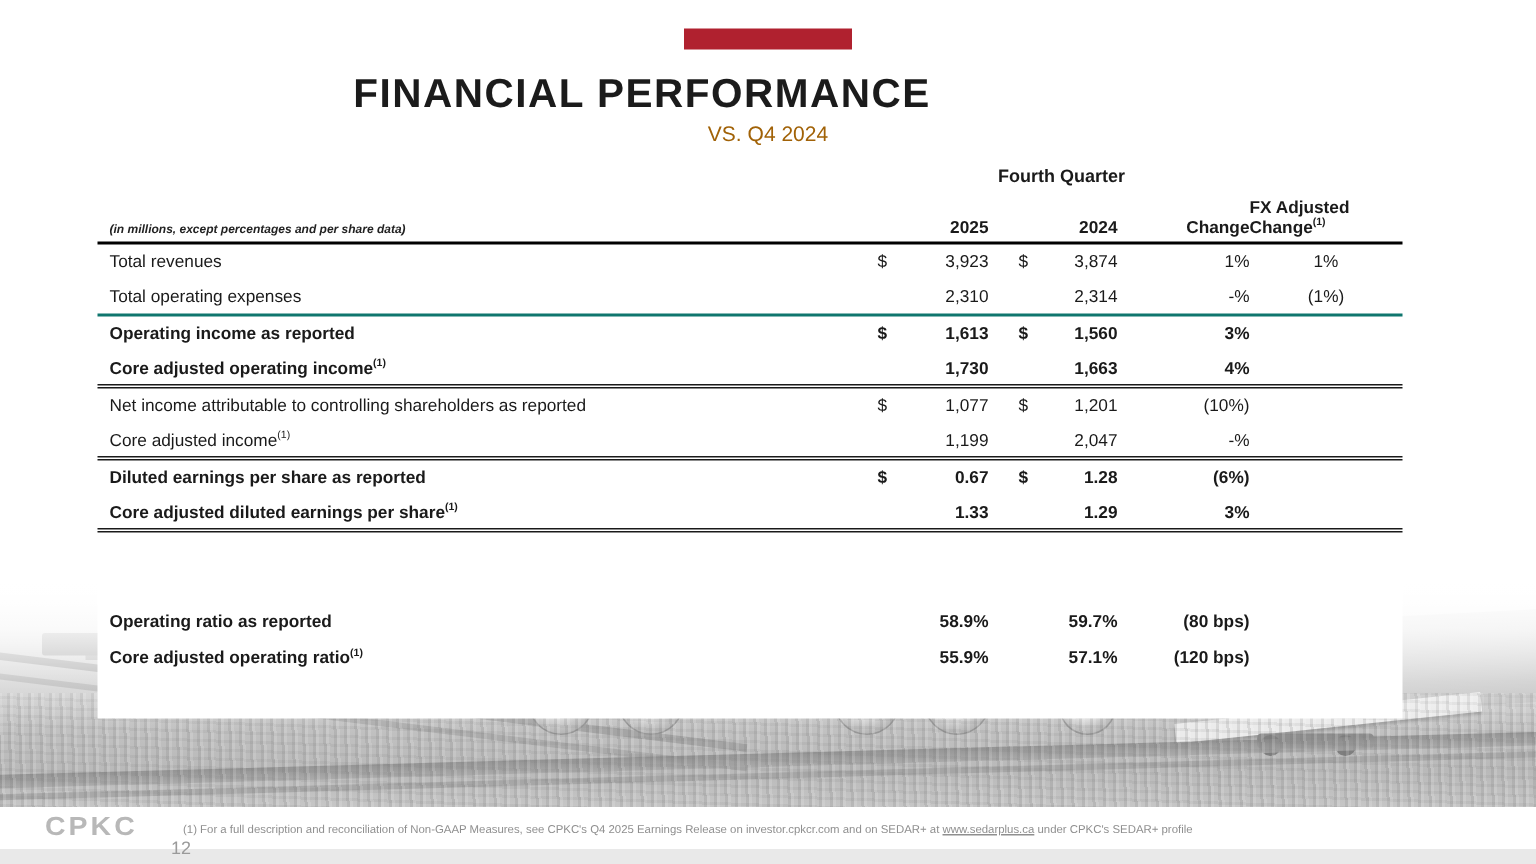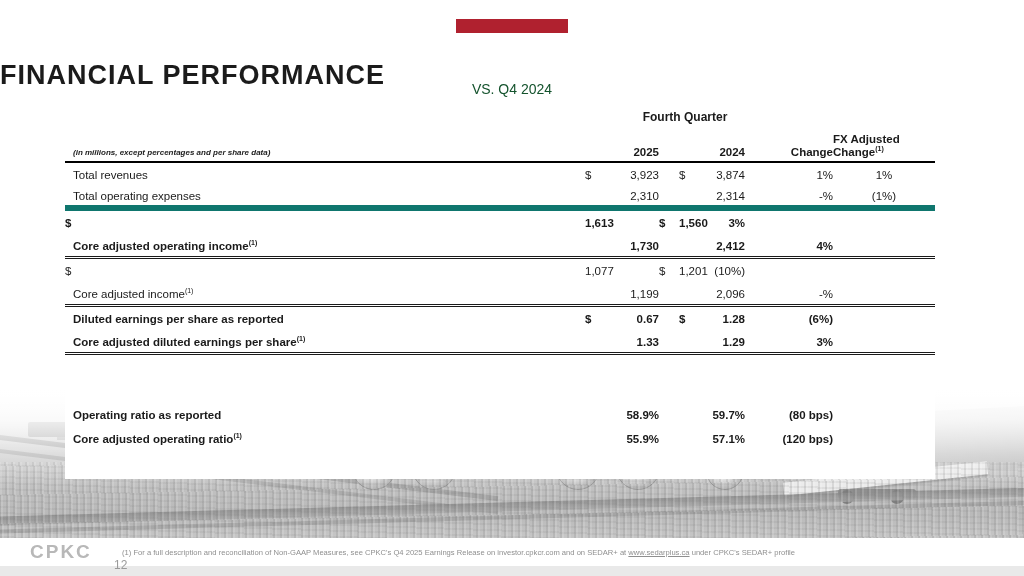--- a/index.html
+++ b/index.html
@@ -33,39 +33,39 @@
   .railcar-blade { position:absolute; right:36px; top:86px; width:205px; height:13px; background:#ebebeb; transform:rotate(-6deg); box-shadow:0 2px 2px rgba(90,90,90,.35); }
   .railcar-truck { position:absolute; right:108px; top:103px; width:78px; height:10px; background:#8f8f8f; border-radius:3px; }
   .railcar-wheel { position:absolute; width:14px; height:14px; border-radius:50%; background:#7f7f7f; top:104px; }
   .railcar-wheel.rw1{right:170px;} .railcar-wheel.rw2{right:120px;}
   .fade-top { position:absolute; inset:0;
     background:linear-gradient(180deg,#ffffff 0%, rgba(255,255,255,.78) 22%, rgba(255,255,255,.28) 45%, transparent 66%); }
   .bottom-strip { position:absolute; left:0; top:566px; width:1024px; height:10px; background:#e9e9e9; z-index:1; }
 
   
   .accent-bar { position:absolute; left:456px; top:19px; width:112px; height:14px; background:#b0212f; z-index:3; }
-  .title { position:absolute; left:0; top:47px; width:856px; text-align:left; z-index:3;
-    font-size:27px; font-weight:700; letter-spacing:1px; color:#1b1b1b;margin-top:13px; }
+  .title { position:absolute; left:0; top:47px; width:856px; text-align:center; z-index:3;
+    font-size:27px; font-weight:700; letter-spacing:1px; color:#1b1b1b; }
   .subtitle { position:absolute; left:0; top:81px; width:1024px; text-align:center; z-index:3;
-    font-size:14px; font-weight:400; color:#14532d; }
+    font-size:14px; font-weight:400; color:#a16207; }
 
   
   .panel { position:absolute; left:65px; top:108px; width:870px; height:371px; background:#ffffff; z-index:2; }
-  .group-header { position:absolute; left:555px; top:2px; width:130px; text-align:center;
+  .group-header { position:absolute; left:555px; top:2px; width:130px; text-align:right;
     font-size:12px; font-weight:700; }
   .thead { display:grid; grid-template-columns:520px 16px 58px 20px 16px 50px 88px 102px;
     align-items:end; height:55px; padding-bottom:3px; border-bottom:2px solid #000; }
   .thead .colhead { font-size:11.5px; font-weight:700; }
   .thead .note { font-size:8px; font-style:italic; font-weight:700; color:#222; padding-left:8px; padding-bottom:1px; }
   .fxhead { line-height:1.08; }
   .trow { display:grid; grid-template-columns:520px 16px 58px 20px 16px 50px 88px 102px;
     align-items:center; height:24px; font-size:11.5px; }
   .trow.bold { font-weight:700; }
   .trow.spacer { height:24px; }
-  .trow.bb-thin { border-bottom:6px solid #0f766e; }
+  .trow.bb-thin { border-bottom:2px solid #0f766e; }
   .trow.bb-thick { border-bottom:3px double #1a1a1a; }
   .cell.label { padding-left:8px; }
   .cell.d1, .cell.d2 { text-align:left; }
   .cell.v1, .cell.v2, .cell.change { text-align:right; }
   .cell.fx { text-align:center; }
   sup { font-size:7px; vertical-align:super; line-height:0; }
 
   
   .footer { position:absolute; left:0; top:538px; width:1024px; height:28px; z-index:3; }
   .logo { position:absolute; left:30px; top:3px; font-size:19px; font-weight:800; letter-spacing:2px; color:#b8b8b8; transform:scaleY(.92); }
@@ -132,54 +132,56 @@
         <div class="cell label">Total operating expenses</div>
         <div class="cell d1"></div>
         <div class="cell v1">2,310</div>
         <div class="cell gap"></div>
         <div class="cell d2"></div>
         <div class="cell v2">2,314</div>
         <div class="cell change">-%</div>
         <div class="cell fx">(1%)</div>
       </div>
       <div class="trow bold">
+        <div class="cell label">Operating income as reported</div>
         <div class="cell d1">$</div>
         <div class="cell v1">1,613</div>
         <div class="cell gap"></div>
         <div class="cell d2">$</div>
         <div class="cell v2">1,560</div>
         <div class="cell change">3%</div>
         <div class="cell fx"></div>
       </div>
       <div class="trow bold bb-thick">
         <div class="cell label">Core adjusted operating income<sup>(1)</sup></div>
         <div class="cell d1"></div>
         <div class="cell v1">1,730</div>
         <div class="cell gap"></div>
         <div class="cell d2"></div>
-        <div class="cell v2">2,412</div>
+        <div class="cell v2">1,663</div>
         <div class="cell change">4%</div>
         <div class="cell fx"></div>
       </div>
       <div class="trow">
+        <div class="cell label">Net income attributable to controlling shareholders as reported</div>
         <div class="cell d1">$</div>
         <div class="cell v1">1,077</div>
         <div class="cell gap"></div>
         <div class="cell d2">$</div>
         <div class="cell v2">1,201</div>
         <div class="cell change">(10%)</div>
         <div class="cell fx"></div>
       </div>
       <div class="trow bb-thick">
         <div class="cell label">Core adjusted income<sup>(1)</sup></div>
         <div class="cell d1"></div>
         <div class="cell v1">1,199</div>
         <div class="cell gap"></div>
         <div class="cell d2"></div>
-        <div class="cell v2">2,096</div>
+        <div class="cell v2">2,047</div>
         <div class="cell change">-%</div>
         <div class="cell fx"></div>
       </div>
       <div class="trow bold">
         <div class="cell label">Diluted earnings per share as reported</div>
         <div class="cell d1">$</div>
         <div class="cell v1">0.67</div>
         <div class="cell gap"></div>
         <div class="cell d2">$</div>
         <div class="cell v2">1.28</div>

